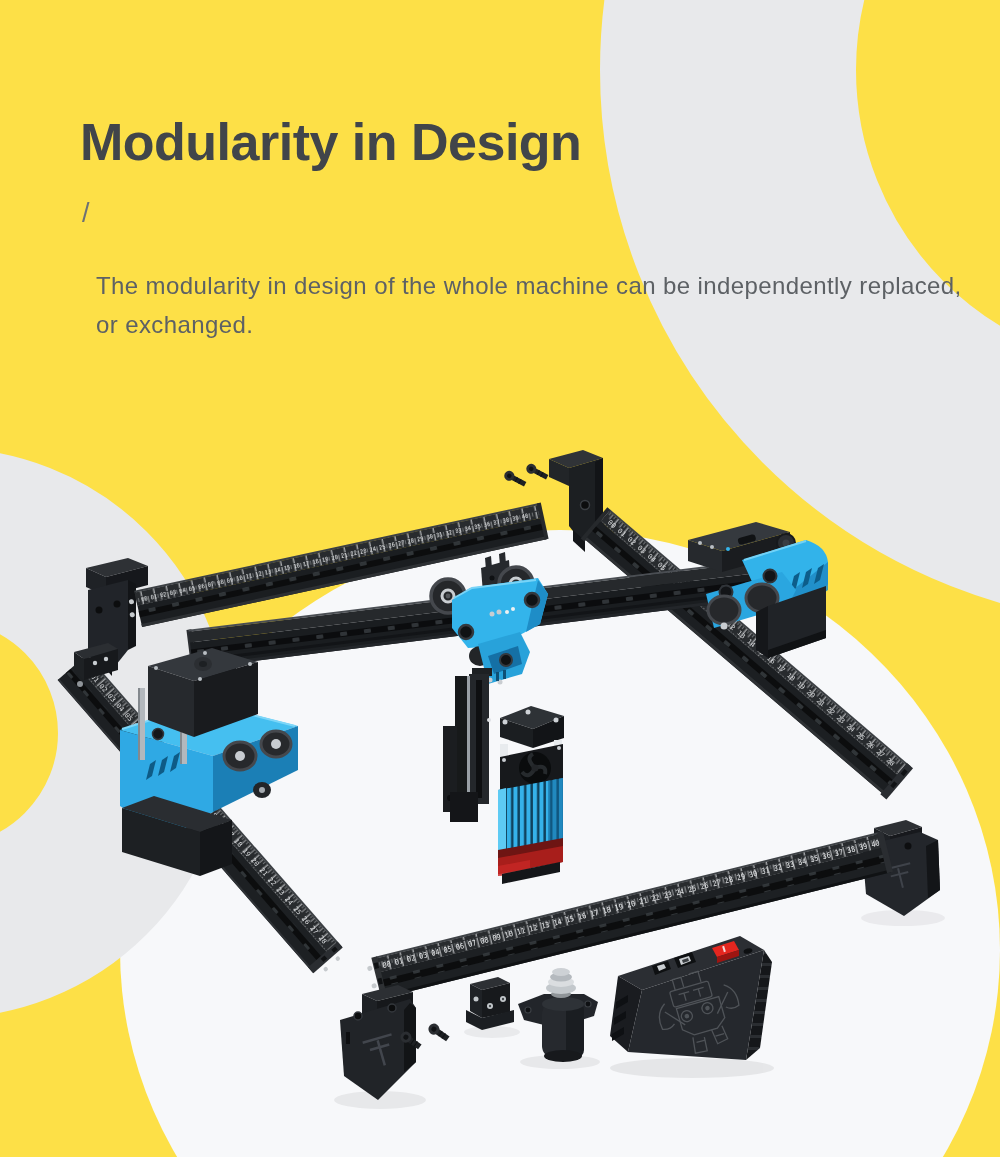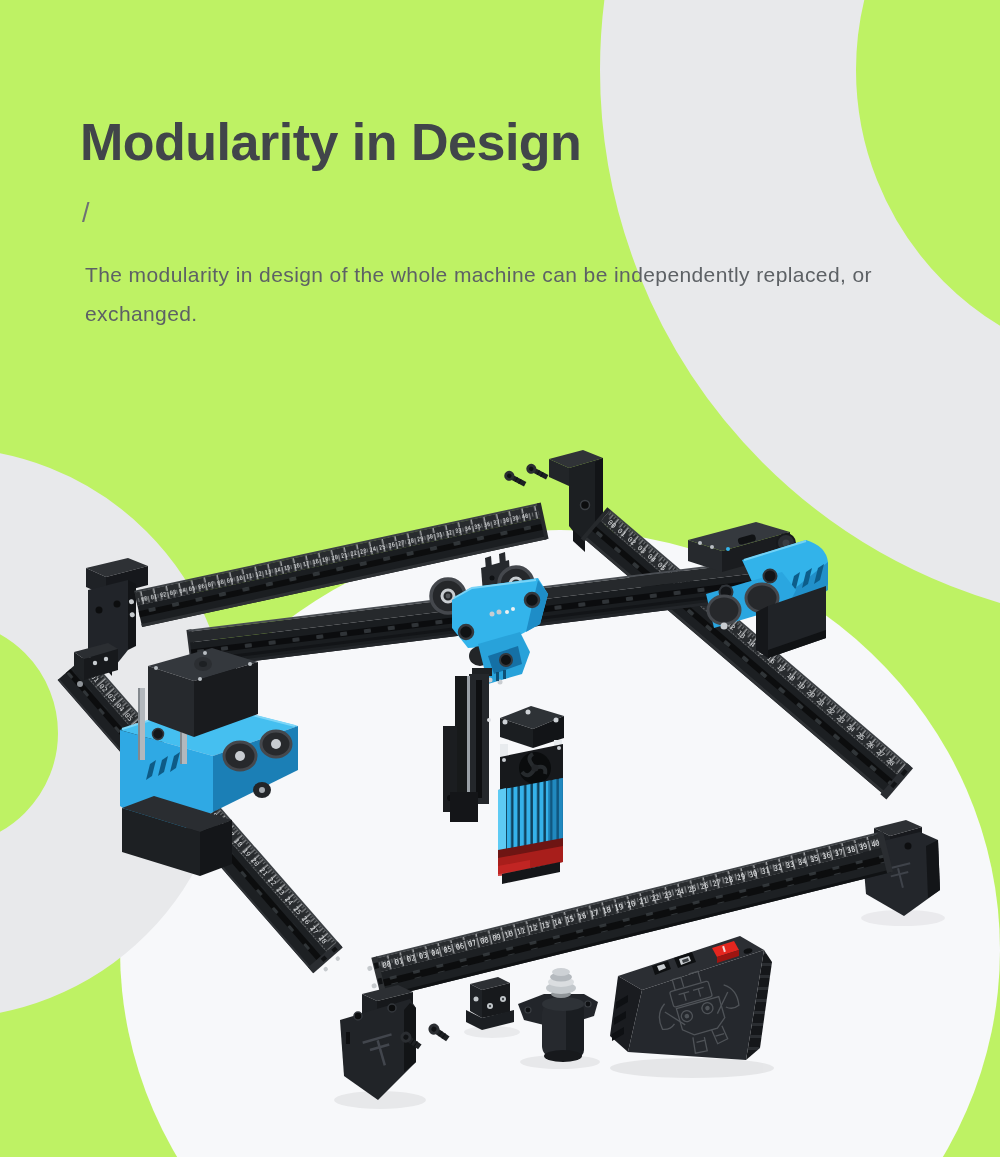--- a/index.html
+++ b/index.html
@@ -1,21 +1,21 @@
 <!DOCTYPE html>
 <html><head>
 <meta charset="utf-8">
 <style>
   html,body{margin:0;padding:0;}
   body{background:#ffffff;}
   .canvas{
     position:relative;
     width:1000px;
     height:1157px;
-    background:#bef264;
+    background:#fde047;
     overflow:hidden;
     font-family:"Liberation Sans", sans-serif;
   }
   .hero-text{position:absolute;left:80px;top:0;z-index:3;width:900px;}
   .page-title{
     margin:0;
     position:absolute;
     left:0; top:112px;
     font-size:52px;
     font-weight:bold;
@@ -24,25 +24,25 @@
     white-space:nowrap;
   }
   .divider-slash{
     position:absolute;
     left:2px; top:198px;
     font-size:27px;
     font-weight:300;
     color:#6e7174;
   }
   .page-desc{
-    margin:5px;
+    margin:16px;
     position:absolute;
     left:0; top:250px;
     width:880px;
-    font-size:21px;
+    font-size:24px;
     line-height:39px;
     letter-spacing:0.4px;
     color:#5d6165;
   }
   .illustration{position:absolute;left:0;top:0;z-index:1;}
   .ruler-text{font-family:"DejaVu Sans Mono", monospace;}
 </style>
 </head>
 <body>
 

